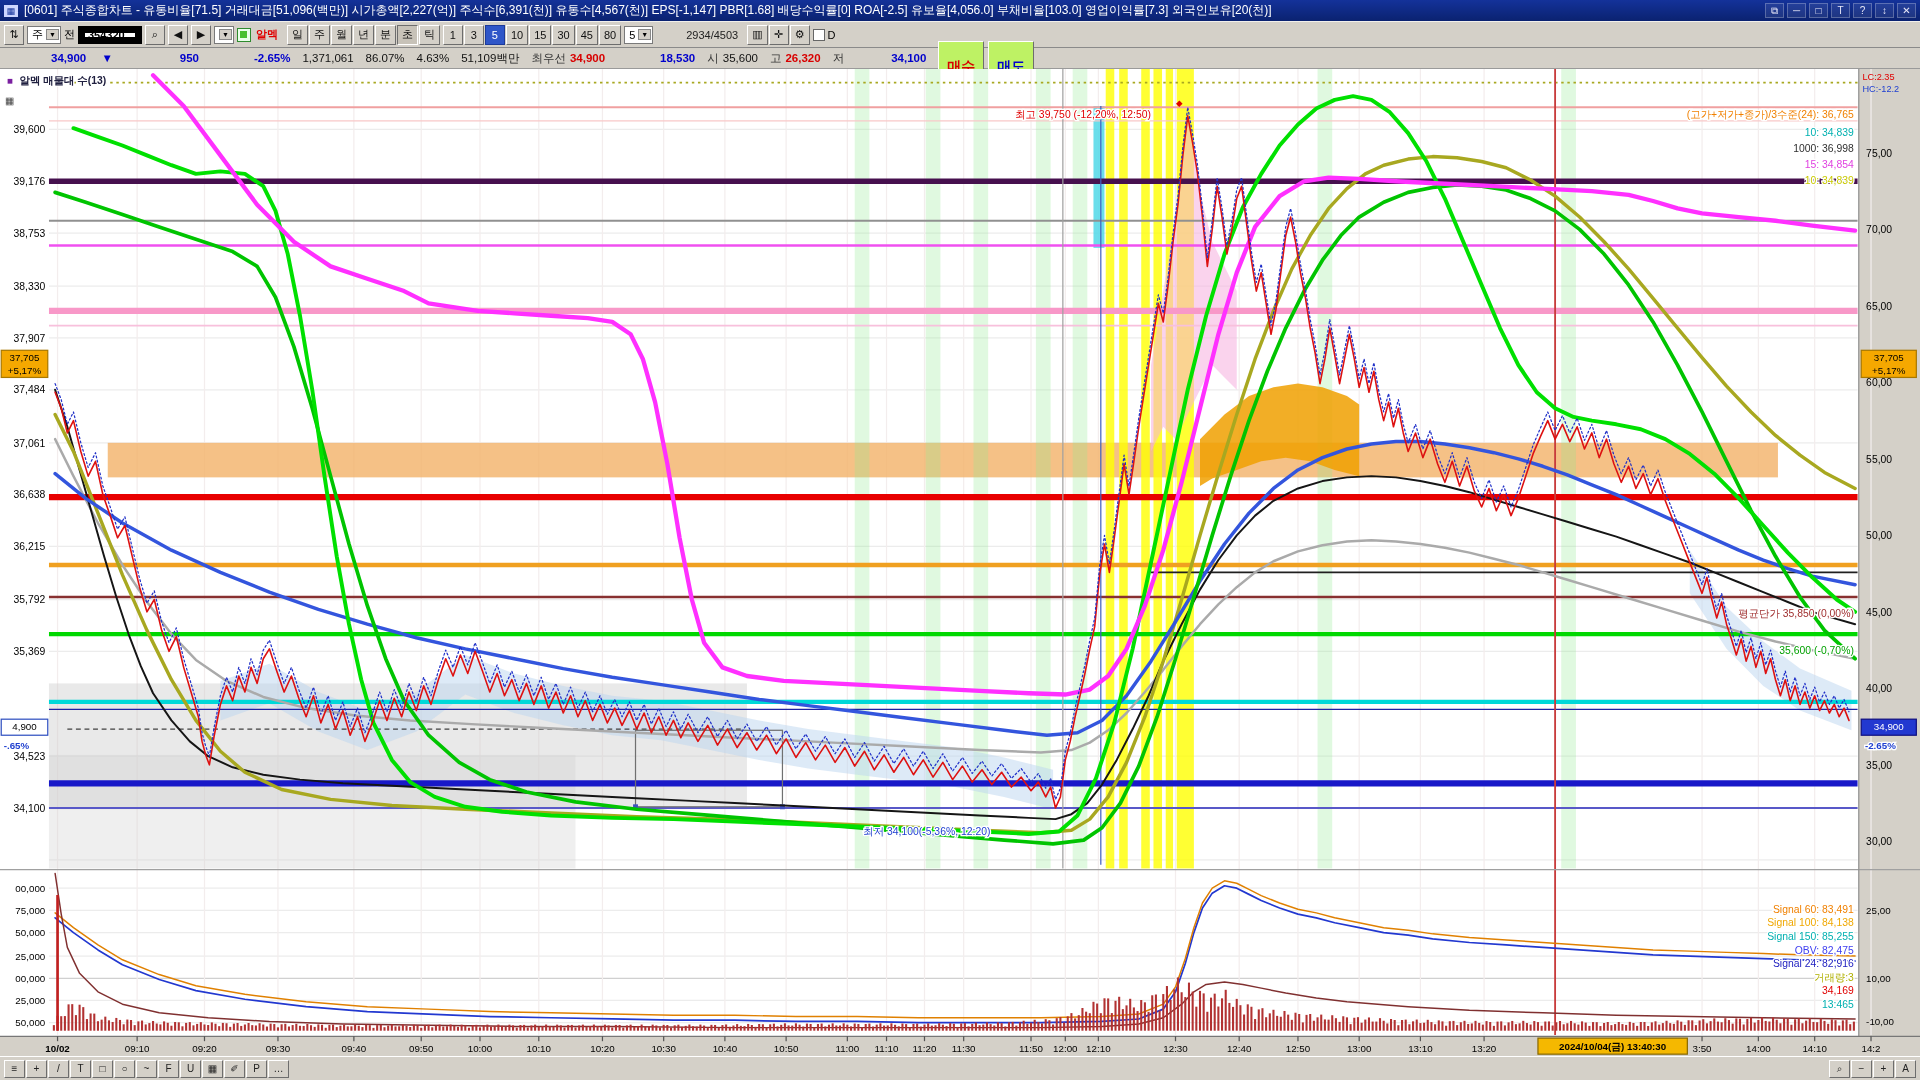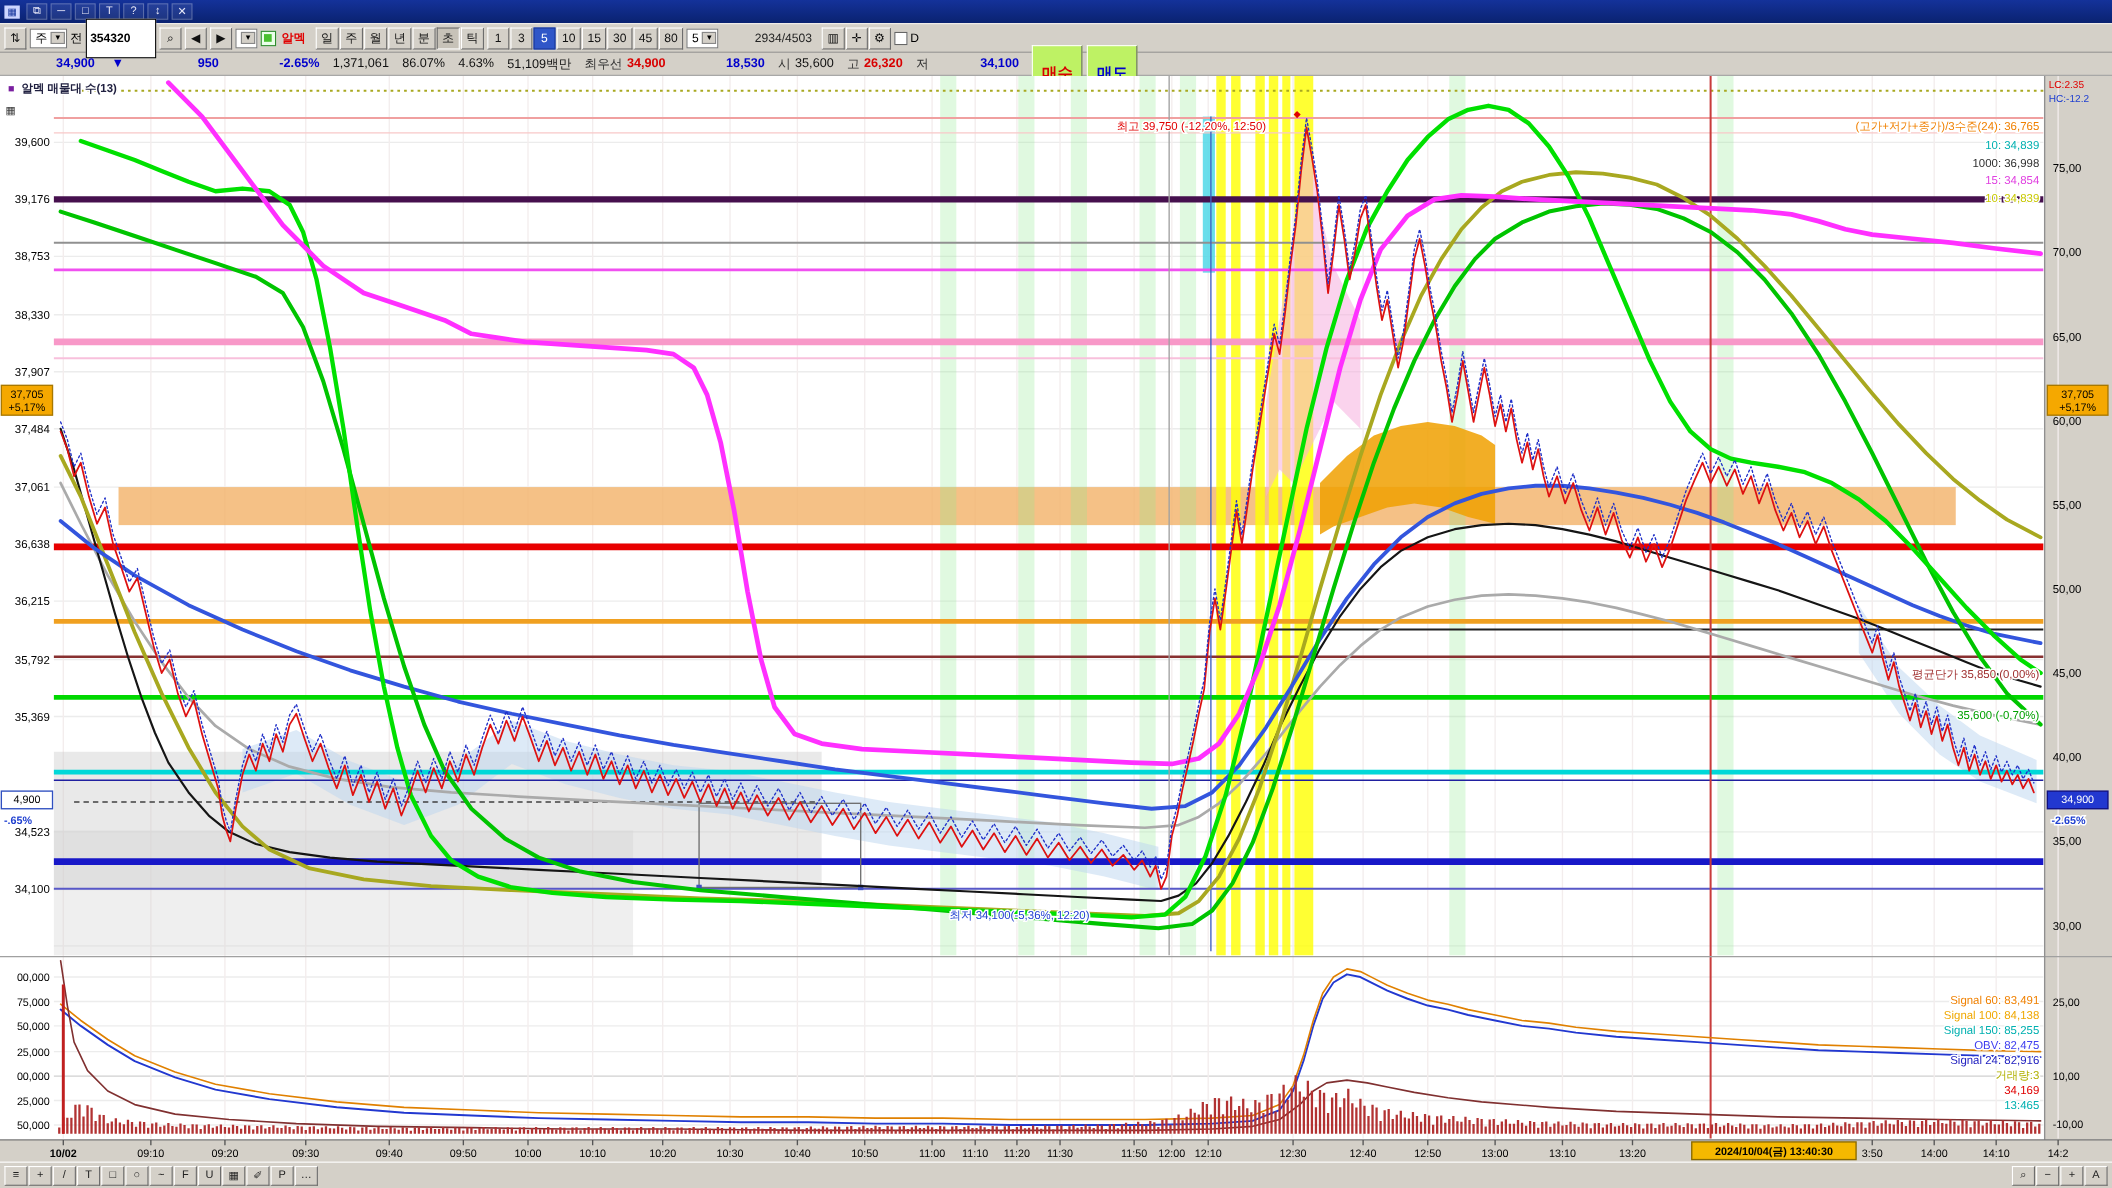--- a/index.html
+++ b/index.html
@@ -13,21 +13,21 @@
   .win-controls { display:flex; gap:3px; }
   .win-btn { width:19px; height:15px; display:inline-flex; align-items:center; justify-content:center;
     color:#e8e8f8; font-size:10px; background:rgba(255,255,255,.08); border:1px solid rgba(255,255,255,.25); }
   .toolbar { height:27px; background:#d4d0c8; border-top:1px solid #f2f0ec; border-bottom:1px solid #8a8a8a;
     display:flex; align-items:center; padding:0 4px; gap:3px; font-size:11px; }
   .tb-btn { height:20px; min-width:20px; border:1px solid; border-color:#ffffff #6d6d6d #6d6d6d #ffffff;
     background:#d4d0c8; font-size:11px; display:inline-flex; align-items:center; justify-content:center;
     padding:0 4px; color:#111; }
   .tb-btn.sel-blue { background:#2f56c8; color:#fff; border-color:#1c3a9a; }
   .tb-btn.pressed { border-color:#6d6d6d #ffffff #ffffff #6d6d6d; background:#c7c2b8; }
-  .tb-input { height:36px; border:1px solid #000000; background:#fff; font-size:11px; width:64px;
+  .tb-input { height:18px; border:7px solid #000000; background:#fff; font-size:11px; width:64px;
     padding:0 3px; font-weight:bold; }
   .dd { height:18px; border:1px solid #7a7a7a; background:#fff; display:inline-flex; align-items:center;
     padding:0 1px 0 4px; gap:3px; font-size:11px; }
   .dd .arr { font-size:7px; background:#d4d0c8; border:1px solid #888; padding:1px 2px; }
   .flag-box { width:14px; height:14px; border:1px solid #2e8b2e; background:#eaffea; display:inline-flex;
     align-items:center; justify-content:center; }
   .flag-dot { width:7px; height:7px; background:#49c030; }
   .stock-name { color:#e00000; font-weight:bold; padding:0 6px 0 2px;text-align:center; }
   .counter { padding:0 6px; color:#222;margin-left:24px; }
   .chk { width:12px; height:12px; background:#fff; border:1px solid #666; display:inline-block; }
@@ -49,20 +49,21 @@
     align-items:center; padding:0 4px; gap:2px; }
   .sb-btn { width:21px; height:18px; border:1px solid; border-color:#fff #6d6d6d #6d6d6d #fff;
     background:#d4d0c8; font-size:10px; display:inline-flex; align-items:center; justify-content:center; color:#222; }
   .sb-spacer { flex:1; }
 </style>
 </head>
 <body>
 
 <div class="titlebar">
   <span class="app-icon">▦</span>
+  <span class="title">[0601] 주식종합차트 - 유통비율[71.5] 거래대금[51,096(백만)] 시가총액[2,227(억)] 주식수[6,391(천)] 유통수[4,567(천)] EPS[-1,147] PBR[1.68] 배당수익률[0] ROA[-2.5] 유보율[4,056.0] 부채비율[103.0] 영업이익률[7.3] 외국인보유[20(천)]</span>
   <span class="win-controls" id="win-controls">
       <span class="win-btn">⧉</span>
       <span class="win-btn">─</span>
       <span class="win-btn">□</span>
       <span class="win-btn">T</span>
       <span class="win-btn">?</span>
       <span class="win-btn">↕</span>
       <span class="win-btn">✕</span>
     </span>
 </div>

